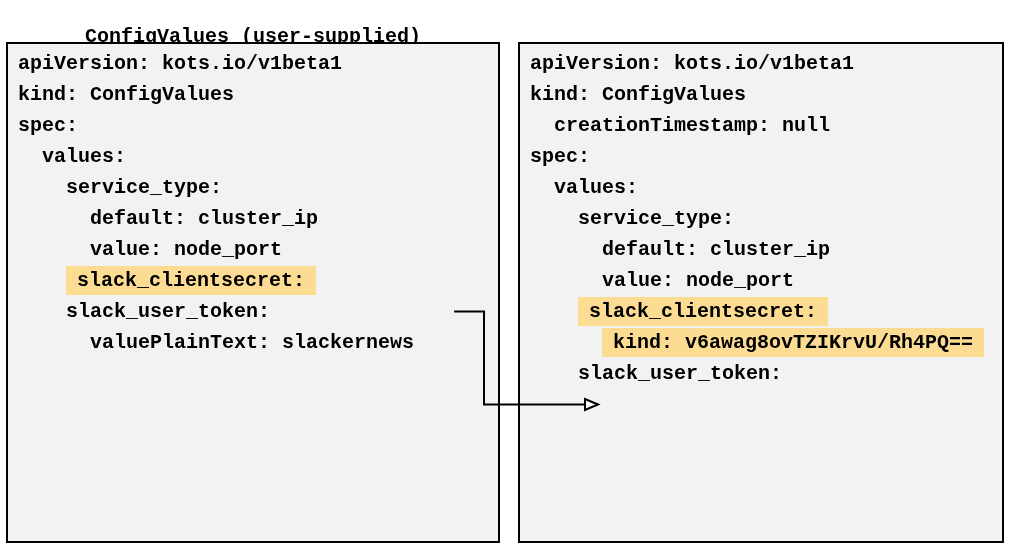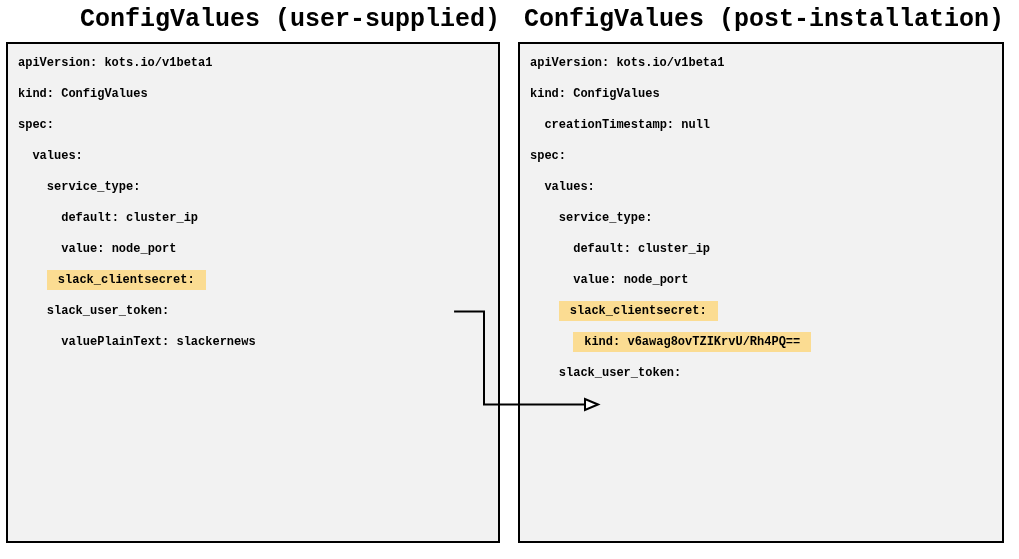--- a/index.html
+++ b/index.html
@@ -9,62 +9,61 @@
     width: 1019px;
     height: 559px;
     background: #ffffff;
     font-family: "Liberation Mono", "DejaVu Sans Mono", monospace;
     font-weight: bold;
     color: var(--ink, #000000);
     overflow: hidden;
   }
   .panel-title {
     position: absolute;
-    top: 6px;
-    font-size: 25px;
+    top: 23px;
+    font-size: 20px;
     line-height: 28px;
-    text-align: right;
+    text-align: center;
     white-space: pre;
   }
   #left-title  { left: 6px;   width: 494px; }
   #right-title { left: 518px; width: 486px; }
   .codebox {
     position: absolute;
     top: 42px;
     height: 501px;
     background: var(--box-bg, #F2F2F2);
     border: 2px solid var(--box-border, #000000);
     padding: 4px 10px 8px 10px;
     font-size: 20px;
   }
   #left-box  { left: 6px;   width: 494px; }
   #right-box { left: 518px; width: 486px; }
   .code-line {
     white-space: pre;
     height: 31px;
     line-height: 31px;
-    font-size: 12px;
+    font-size: 20px;
   }
   .hl {
     background: var(--highlight, #FBDC92);
     padding: 3px 11px;
   }
   #arrow-svg {
     position: absolute;
     left: 0; top: 0;
     width: 1019px; height: 559px;
     pointer-events: none;
   }
 </style>
 </head>
 <body>
 
 <div id="canvas">
   <div class="panel-title" id="left-title">ConfigValues (user-supplied)</div>
-  <div class="panel-title" id="right-title">ConfigValues (post-installation)</div>
   <div class="codebox" id="left-box">
       <div class="code-line"><span>apiVersion: kots.io/v1beta1</span></div>
       <div class="code-line"><span>kind: ConfigValues</span></div>
       <div class="code-line"><span>spec:</span></div>
       <div class="code-line">  <span>values:</span></div>
       <div class="code-line">    <span>service_type:</span></div>
       <div class="code-line">      <span>default: cluster_ip</span></div>
       <div class="code-line">      <span>value: node_port</span></div>
       <div class="code-line">    <span class="hl">slack_clientsecret:</span></div>
       <div class="code-line">    <span>slack_user_token:</span></div>

